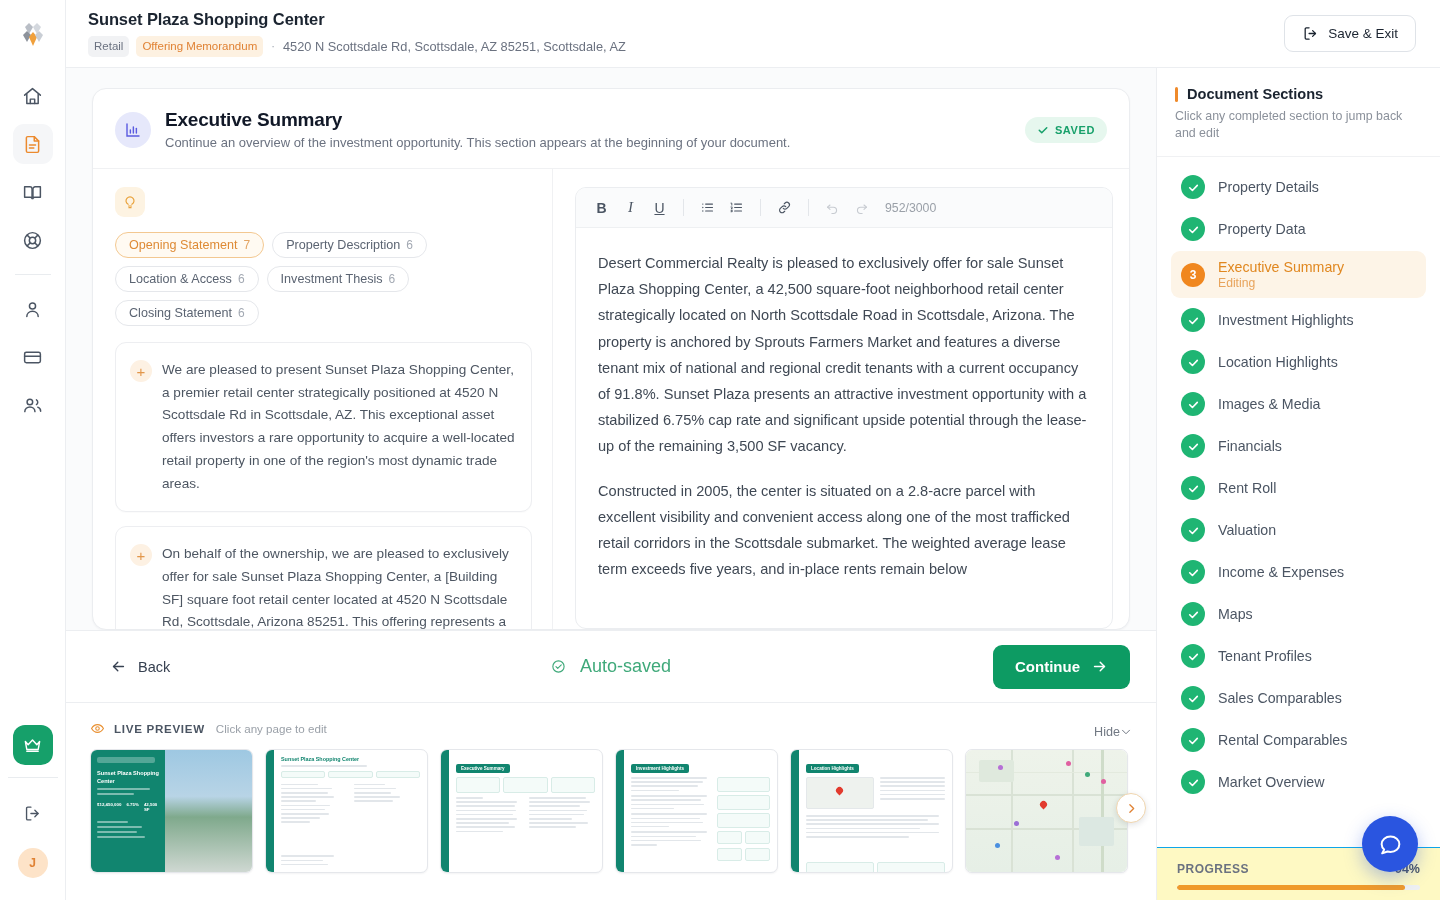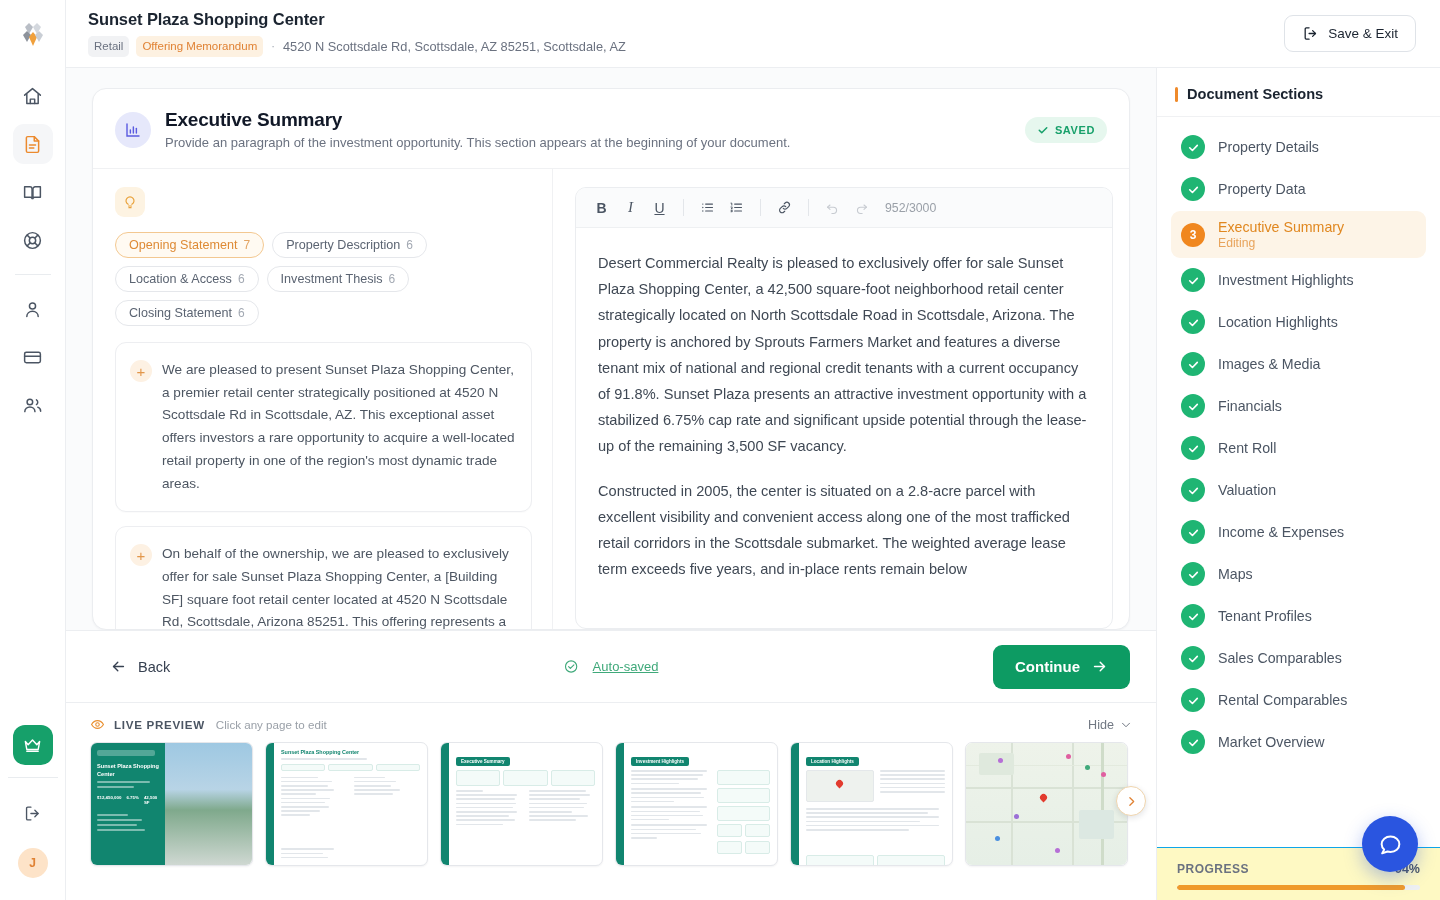--- a/index.html
+++ b/index.html
@@ -145,37 +145,37 @@
   
   .footer-nav {
     height: 72px; background: #fff; border-top: 1px solid #eceef1;
     display: flex; align-items: center; padding: 0 26px; flex: 0 0 72px;
     position: relative;
   }
   .back-btn { display:flex; align-items:center; gap: 11px; font-size: 14.5px;
     color: #374151; background: none; border: none; cursor: pointer;
     padding: 8px 18px; font-family: inherit; }
   .autosave { position: absolute; left: 50%; transform: translateX(-50%);
-    display: flex; align-items: center; gap: 14px; font-size: 13px; color: #3fa97a; text-decoration: underline; }
+    display: flex; align-items: center; gap: 14px; font-size: 18px; color: #3fa97a; }
   .continue-btn {
     margin-left: auto; display: flex; align-items: center; gap: 11px;
     background: #0d9b63; color: #fff; border: none; border-radius: 9px;
     height: 44px; padding: 0 22px; font-size: 15px; font-weight: 600;
     cursor: pointer; font-family: inherit;
   }
 
   
   .preview { background: #fff; border-top: 1px solid #eceef1; flex: 1; min-height:0;
     padding: 0 0 0 0; display: flex; flex-direction: column;}
   .pv-head { display: flex; align-items: center; padding: 14px 24px 10px 24px; }
   .pv-eye { color: #e99133; margin-right: 9px; display:flex; }
   .pv-label { font-size: 11.6px; font-weight: 700; letter-spacing: .7px; color: #4b5563; }
   .pv-hint { font-size: 11.6px; color: #9aa0a8; margin-left: 11px; }
-  .pv-hide { margin-left: auto; display:flex; align-items:center; gap:6px;
-    font-size: 12.6px; color: #717883; cursor: pointer; }
+  .pv-hide { margin-left: auto; display:flex; align-items:center; 
+    font-size: 12.6px; color: #717883; cursor: pointer; margin-top: 8px; }
   .pv-strip { display: flex; gap: 12px; padding: 0 24px 16px 24px; position: relative; }
   .thumb {
     width: 163px; height: 124px; border: 1px solid #e5e7eb; border-radius: 7px;
     overflow: hidden; background: #fff; cursor: pointer; flex: 0 0 163px;
     position: relative; box-shadow: 0 1px 2px rgba(16,24,40,.05);
   }
   .pv-next {
     position: absolute; right: 10px; top: 44px; width: 30px; height: 30px;
     border-radius: 50%; background: #fff; border: 1px solid #f0d5ae; color: #e08234;
     display:flex; align-items:center; justify-content:center; cursor:pointer;
@@ -382,21 +382,21 @@
               <div class="sec-icon">
                 <svg width="18" height="18" viewBox="0 0 24 24" fill="none" stroke="currentColor" stroke-width="1.9" stroke-linecap="round">
                     <path d="M4 4v16h16"></path>
                     <path d="M8.5 16v-4"></path>
                     <path d="M12.5 16V8"></path>
                     <path d="M16.5 16v-6"></path>
                   </svg>
               </div>
               <div class="sec-texts">
                 <div class="sec-title">Executive Summary</div>
-                <div class="sec-sub">Provide an paragraph of the investment opportunity. This section appears at the beginning of your document.</div>
+                <div class="sec-sub">Continue an overview of the investment opportunity. This section appears at the beginning of your document.</div>
               </div>
               <div class="saved-badge">
                 <span>
                   <svg width="12" height="12" viewBox="0 0 24 24" fill="none" stroke="currentColor" stroke-width="3" stroke-linecap="round" stroke-linejoin="round">
                       <path d="M4.5 12.5l5 5 10-10"></path>
                     </svg>
                 </span>
                 <span>SAVED</span>
               </div>
             </div>
@@ -776,20 +776,21 @@
           </div>
         </div>
       </div>
 
       <aside class="right-pane">
         <div class="rs-head">
           <div class="rs-title-row">
             <div class="rs-accent"></div>
             <div class="rs-title">Document Sections</div>
           </div>
+          <div class="rs-sub">Click any completed section to jump back and edit</div>
         </div>
 
         <div class="rs-list">
           <div class="rs-item">
             <div class="rs-dot">
                 <svg width="13" height="13" viewBox="0 0 24 24" fill="none" stroke="currentColor" stroke-width="3" stroke-linecap="round" stroke-linejoin="round">
                   <path d="M5 12.5l5 5 9-9.5"></path>
                 </svg>
               </div>
             <div class="rs-label">Property Details</div>

